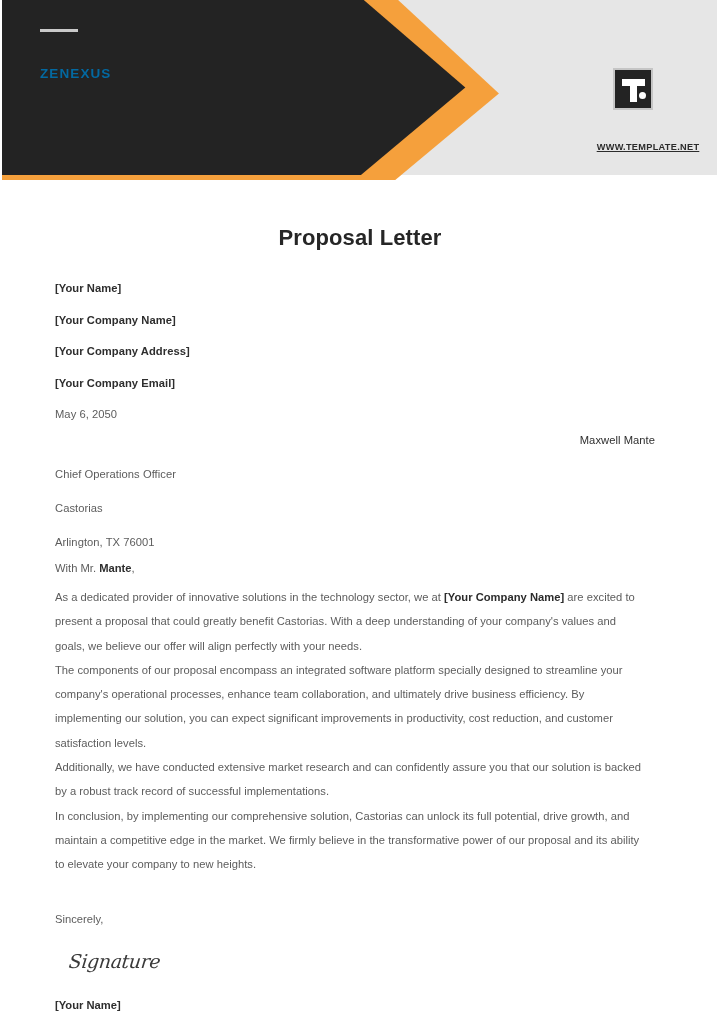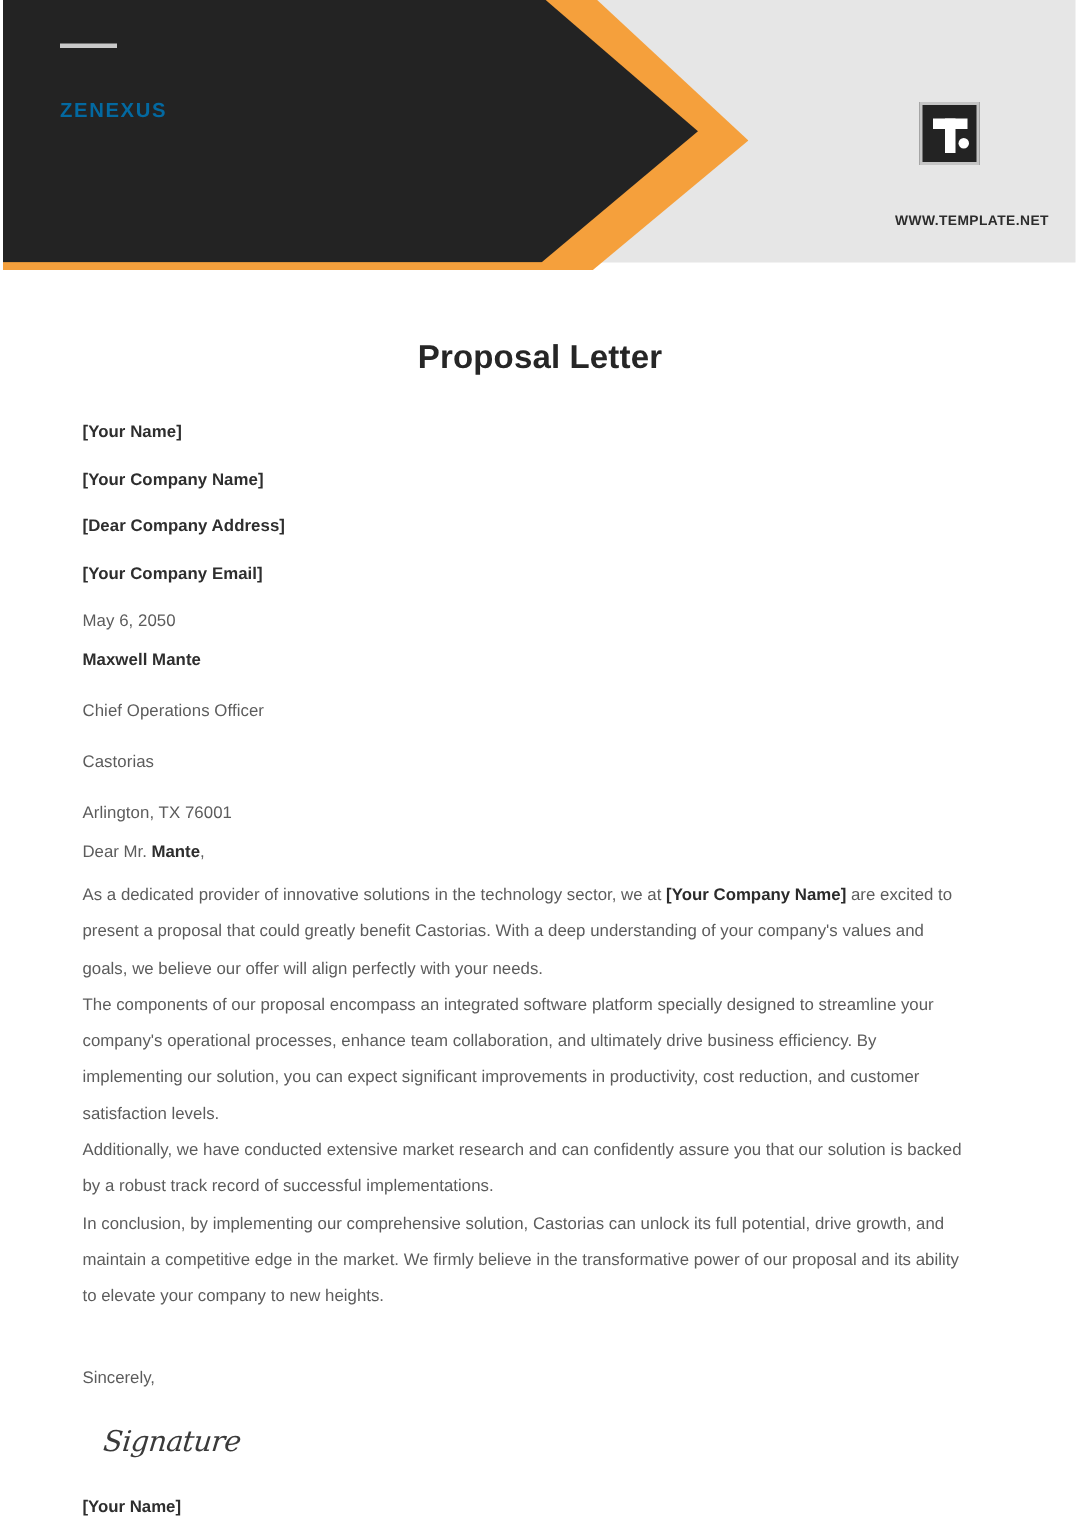--- a/index.html
+++ b/index.html
@@ -125,20 +125,21 @@
   .tn-url {
     position: absolute;
     left: 588px;
     top: 142px;
     width: 120px;
     text-align: center;
     color: #2c2c2c;
     font-size: 9.2px;
     font-weight: bold;
     letter-spacing: 0.3px;
+    text-decoration: underline;
   }
 
   
   .doc-title {
     position: absolute;
     left: 0;
     top: 225px;
     width: 720px;
     text-align: center;
     font-size: 22px;
@@ -161,22 +162,23 @@
     margin: 0 0 19.5px 0;
     letter-spacing: 0.05px;
   }
   .meta-line {
     font-size: 11.2px;
     color: #5c5c5c;
     margin: 0 0 16px 0;
     letter-spacing: 0.05px;
   }
   .meta-line.bold {
-    font-weight: bold;
-    color: #2e2e2e;
+    font-weight: normal;
+    color: #2e2e2e;
+    text-align: right;
   }
   .meta-line.tight {
     margin-bottom: 14px;
   }
   .meta-line.gap {
     margin-bottom: 22px;
   }
   .salutation {
     font-size: 11.2px;
     color: #5c5c5c;
@@ -245,30 +247,30 @@
     </div>
     <div class="tn-url">WWW.TEMPLATE.NET</div>
   </div>
 
   <div class="doc-title">Proposal Letter</div>
 
   <div class="letter">
 
     <p class="addr-line">[Your Name]</p>
     <p class="addr-line">[Your Company Name]</p>
-    <p class="addr-line">[Dear Company Address]</p>
+    <p class="addr-line">[Your Company Address]</p>
     <p class="addr-line">[Your Company Email]</p>
 
     <p class="meta-line tight">May 6, 2050</p>
     <p class="meta-line bold gap">Maxwell Mante</p>
     <p class="meta-line gap">Chief Operations Officer</p>
     <p class="meta-line gap">Castorias</p>
     <p class="meta-line tight">Arlington, TX 76001</p>
 
-    <p class="salutation"><span>Dear Mr. </span><b>Mante</b><span>,</span></p>
+    <p class="salutation"><span>With Mr. </span><b>Mante</b><span>,</span></p>
 
     <p class="para"><span>As a dedicated provider of innovative solutions in the technology sector, we at </span><b>[Your Company Name]</b><span> are excited to present a proposal that could greatly benefit Castorias. With a deep understanding of your company's values and goals, we believe our offer will align perfectly with your needs.</span></p>
 
     <p class="para">The components of our proposal encompass an integrated software platform specially designed to streamline your company's operational processes, enhance team collaboration, and ultimately drive business efficiency. By implementing our solution, you can expect significant improvements in productivity, cost reduction, and customer satisfaction levels.</p>
     <p class="para">Additionally, we have conducted extensive market research and can confidently assure you that our solution is backed by a robust track record of successful implementations.</p>
     <p class="para">In conclusion, by implementing our comprehensive solution, Castorias can unlock its full potential, drive growth, and maintain a competitive edge in the market. We firmly believe in the transformative power of our proposal and its ability to elevate your company to new heights.</p>
 
     <p class="closing">Sincerely,</p>
 
     <div>

